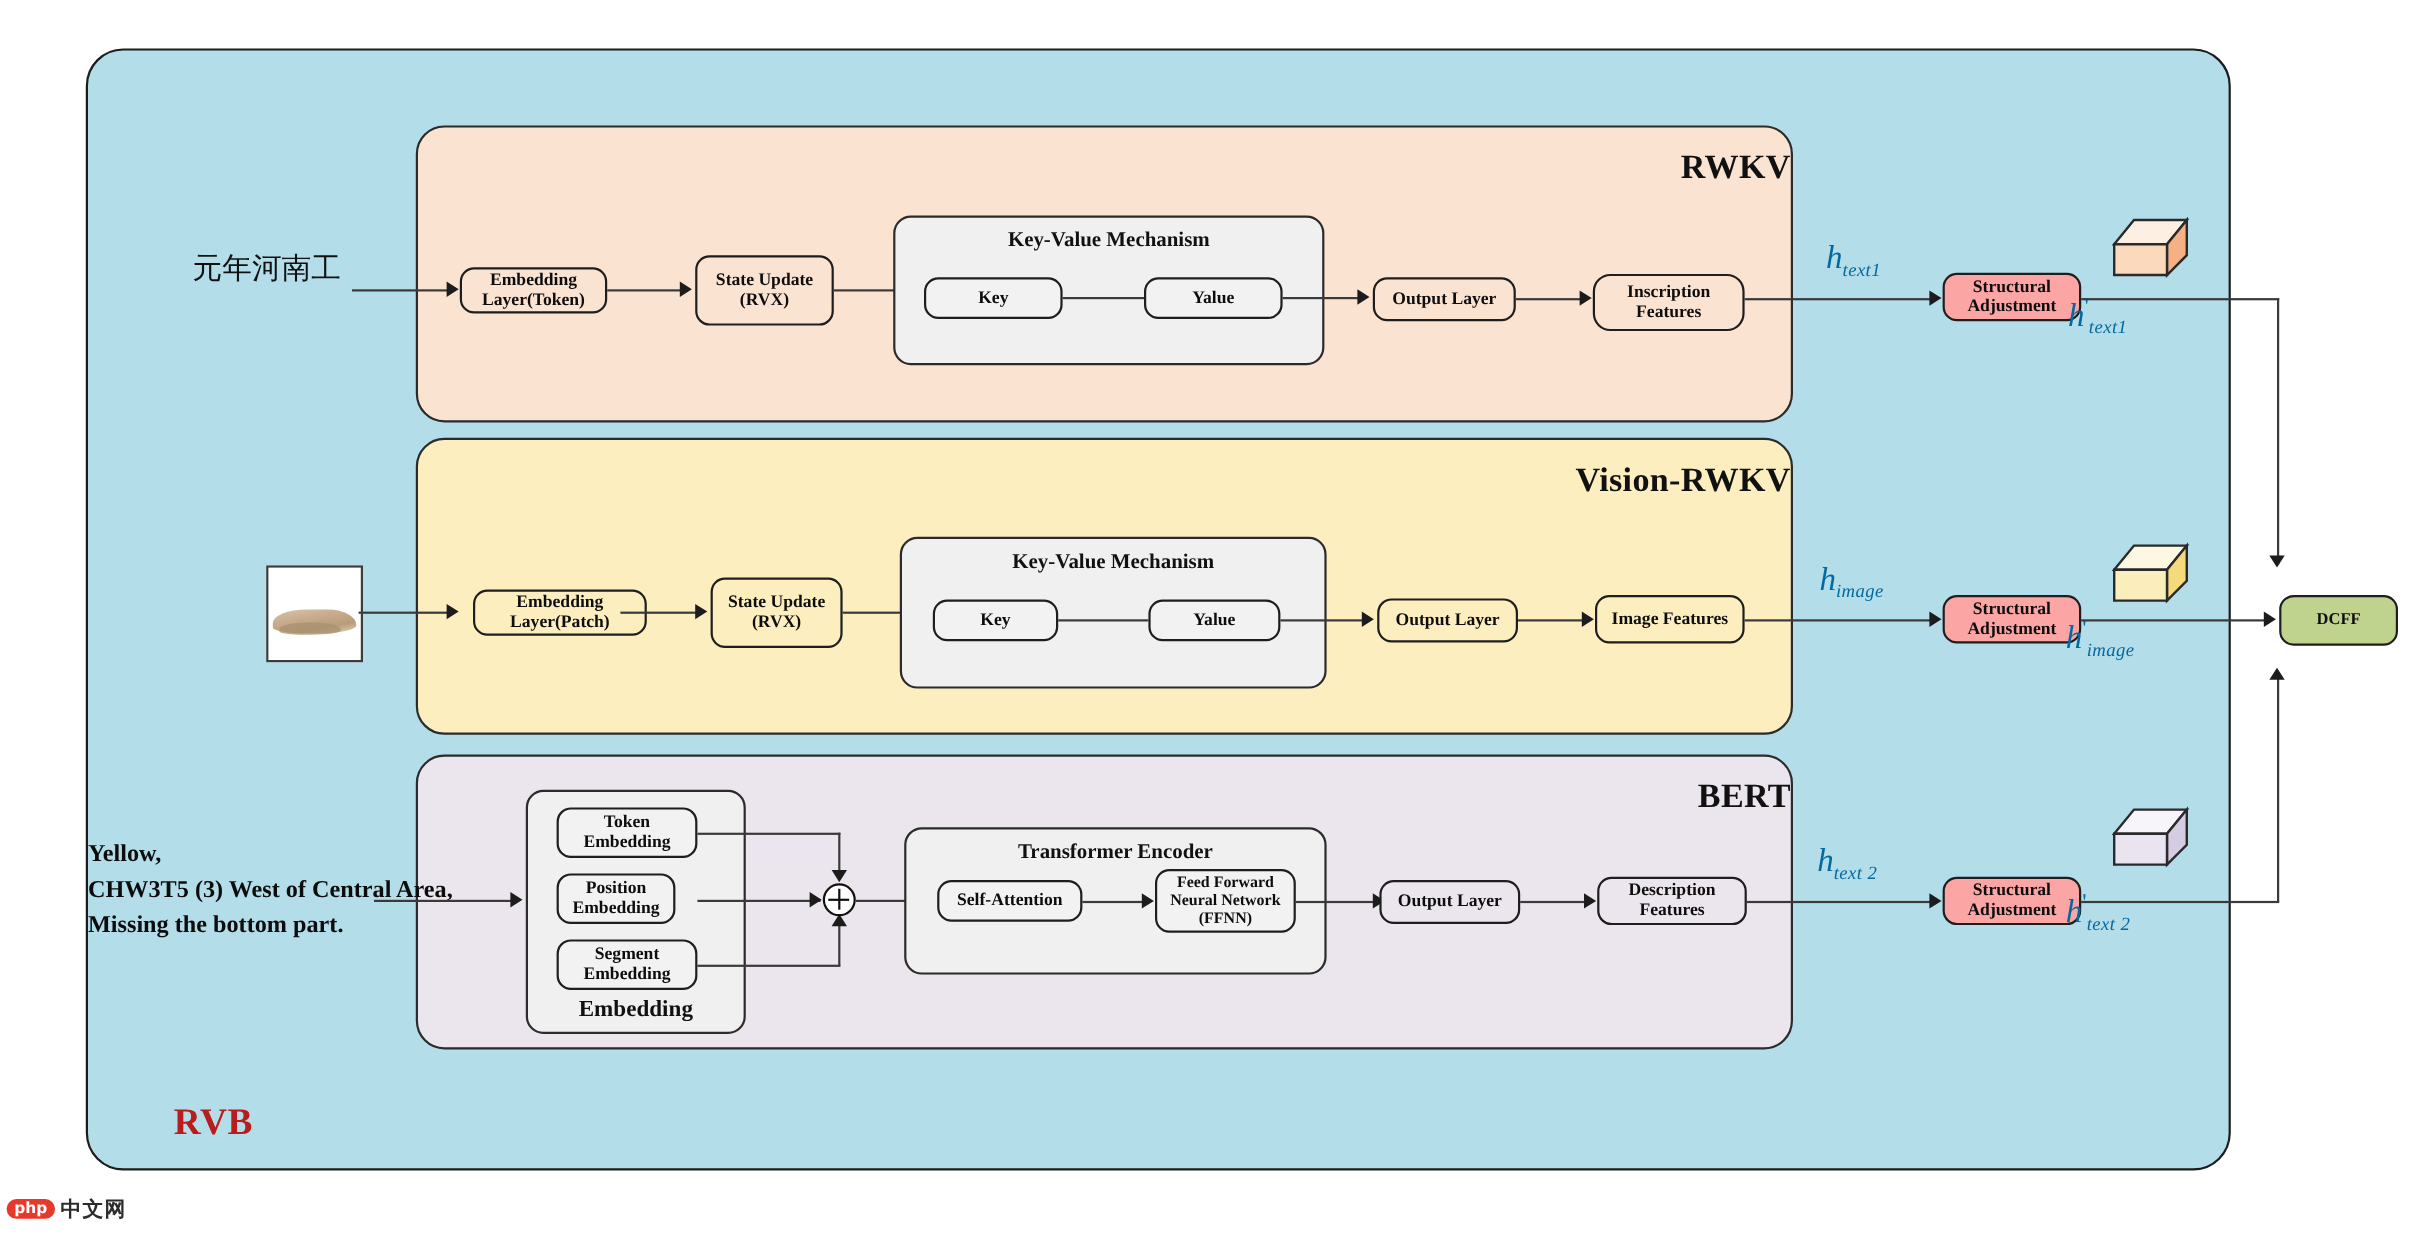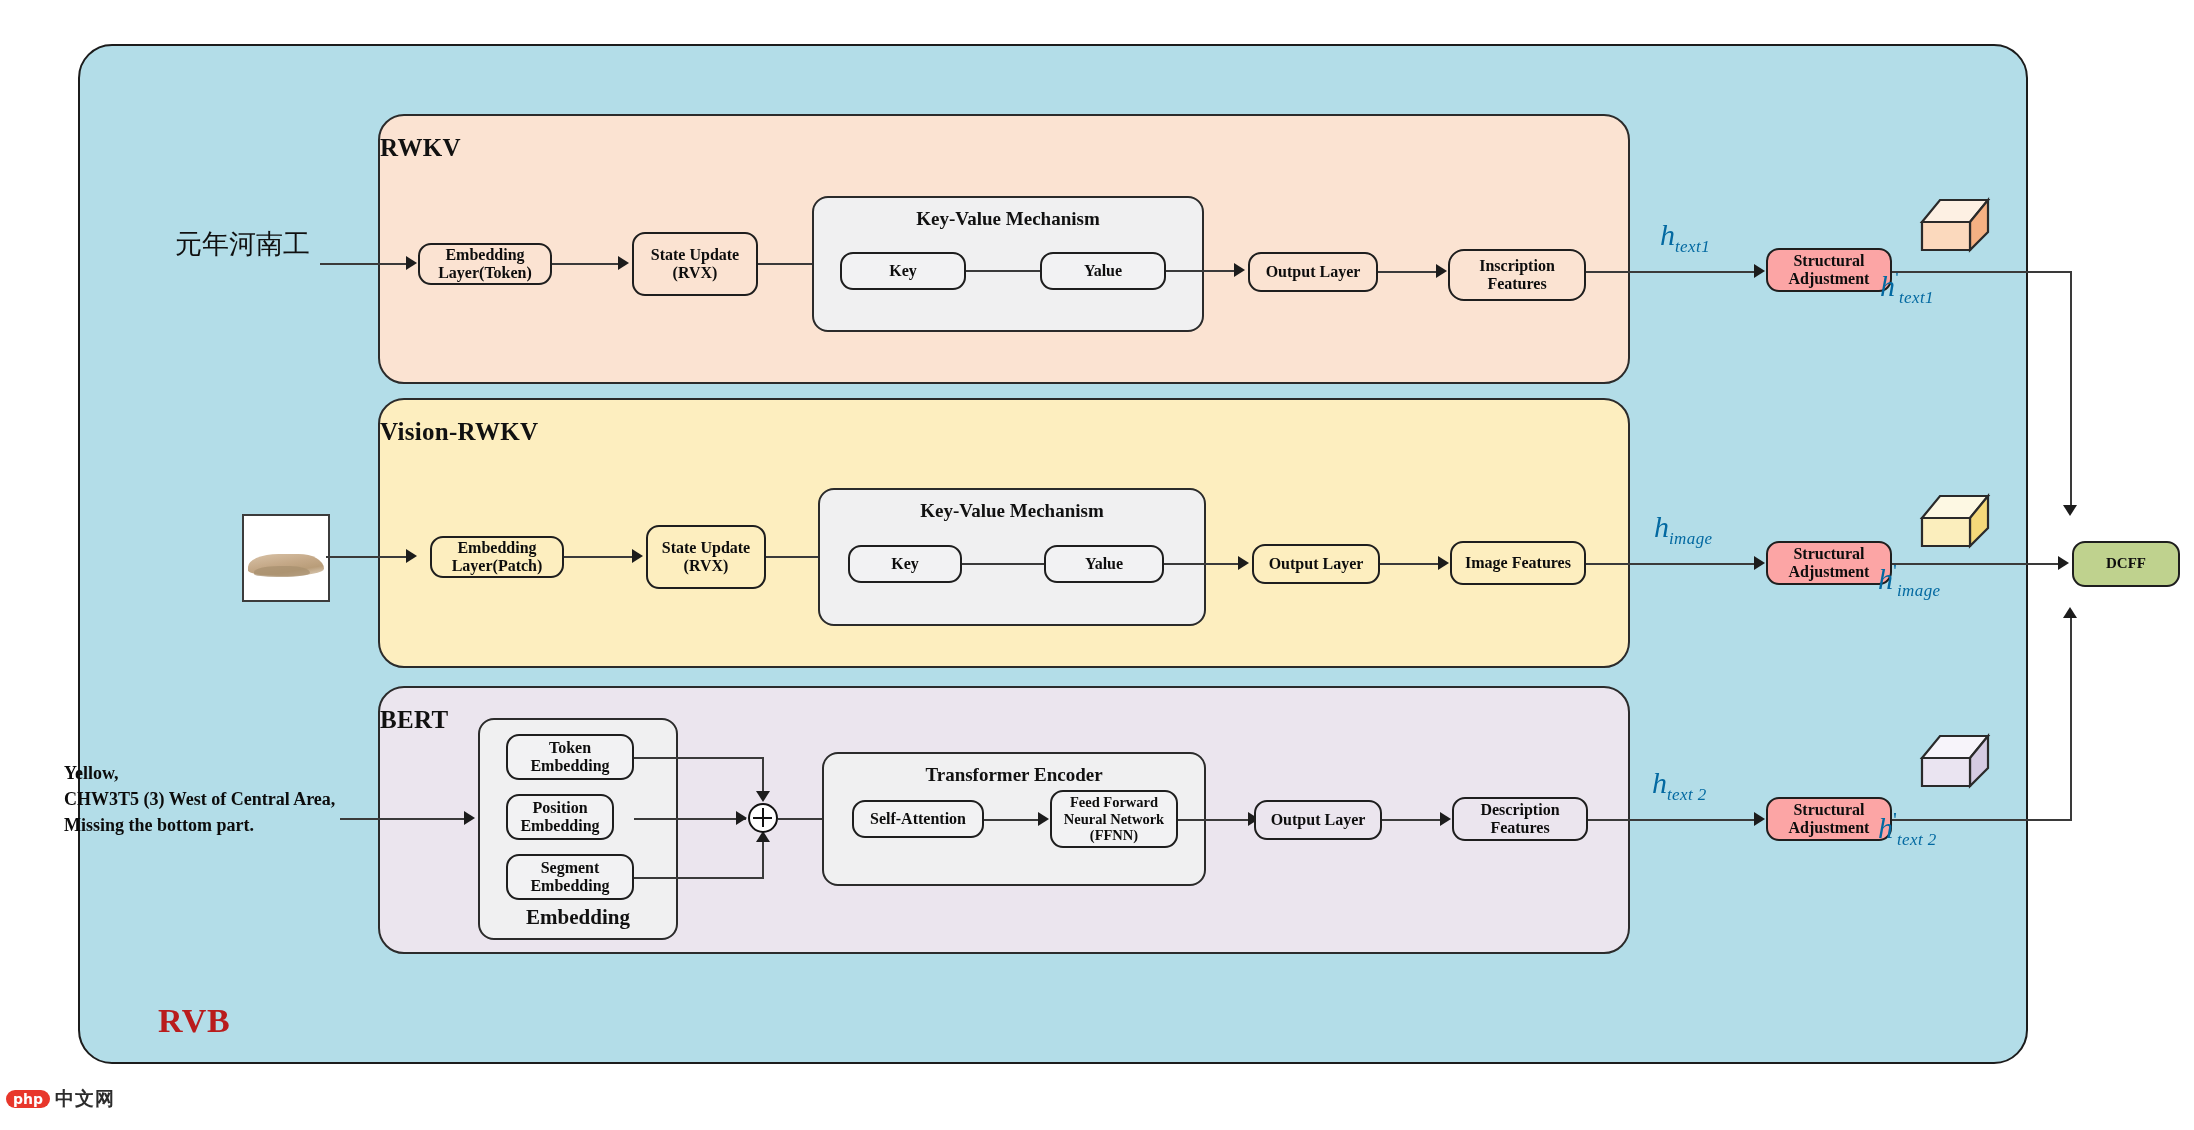--- a/index.html
+++ b/index.html
@@ -20,21 +20,21 @@
     color:#b91c1c;letter-spacing:.5px;
   }
 
   
   .panel{border:2px solid #2b2b2b;border-radius:26px;box-sizing:border-box;}
   #panel-rwkv{left:378px;top:114px;width:1252px;height:270px;background:#fbe3d2;}
   #panel-vision{left:378px;top:398px;width:1252px;height:270px;background:#fdeebf;}
   #panel-bert{left:378px;top:686px;width:1252px;height:268px;background:#ebe5ee;}
 
   .panel-title{
-    width:100%;text-align:left;font-size:25px;font-weight:bold;color:#111;
+    width:100%;text-align:right;font-size:31px;font-weight:bold;color:#111;
     position:absolute;top:18px;left:0;letter-spacing:.3px;
   }
 
   
   .node{
     position:absolute;box-sizing:border-box;
     border:2px solid #1e1e1e;border-radius:13px;
     display:flex;align-items:center;justify-content:center;
     text-align:center;font-weight:bold;color:#0d0d0d;
     line-height:1.14;font-size:16px;padding:2px 4px;
@@ -69,21 +69,21 @@
 
   
   .mathlab{position:absolute;font-family:"Liberation Serif","DejaVu Serif",serif;
     font-size:30px;font-style:italic;color:#0369a1;white-space:nowrap;text-align:right;}
   .mathlab sub{font-size:17px;font-style:italic;letter-spacing:.4px;}
   .mathlab .pr{font-size:22px;vertical-align:super;font-style:normal;}
 
   
   #input-cn{position:absolute;left:175px;top:226px;font-size:27px;color:#101010;
      font-family:"DejaVu Sans","Liberation Sans",sans-serif;white-space:nowrap;}
-  #input-desc{position:absolute;left:64px;top:760px;font-size:18px;font-weight:bold;
+  #input-desc{position:absolute;left:80px;top:760px;font-size:22px;font-weight:bold;
      color:#0c0c0c;line-height:1.45;white-space:nowrap;}
 
   
   #artifact-thumb{position:absolute;left:242px;top:514px;width:84px;height:84px;
      background:#fff;border:2px solid #3c3c3c;overflow:hidden;}
   #artifact-shape{position:absolute;left:4px;top:38px;width:76px;height:22px;
      background:linear-gradient(170deg,#d9c3a8 0%,#c4a887 45%,#b99d79 70%,#e3d6c4 100%);
      border-radius:48% 40% 60% 50% / 70% 80% 40% 30%;}
   #artifact-shape2{position:absolute;left:10px;top:50px;width:56px;height:11px;
      background:#a8906f;border-radius:50% 40% 55% 45% / 60% 70% 40% 30%;opacity:.75;}
@@ -185,21 +185,21 @@
   <div class="panel-title">Vision-RWKV</div>
 </div>
 
 <div id="artifact-thumb">
   <div id="artifact-shape"></div>
   <div id="artifact-shape2"></div>
 </div>
 <div class="hline" style="left:326px;top:556px;width:82px;"></div>
 <div class="arrow-r" style="left:406px;top:549px;"></div>
 
-<div class="node cream" style="left:430px;top:536px;width:134px;height:42px;">
+<div class="node cream" style="left:430px;top:536px;width:158px;height:42px;">
   <span>Embedding Layer(Patch)</span>
 </div>
 <div class="hline" style="left:564px;top:556px;width:70px;"></div>
 <div class="arrow-r" style="left:632px;top:549px;"></div>
 
 <div class="node cream" style="left:646px;top:525px;width:120px;height:64px;">
   <span>State Update (RVX)</span>
 </div>
 <div class="hline" style="left:766px;top:556px;width:70px;"></div>
 <div class="arrow-r" style="left:834px;top:549px;"></div>

